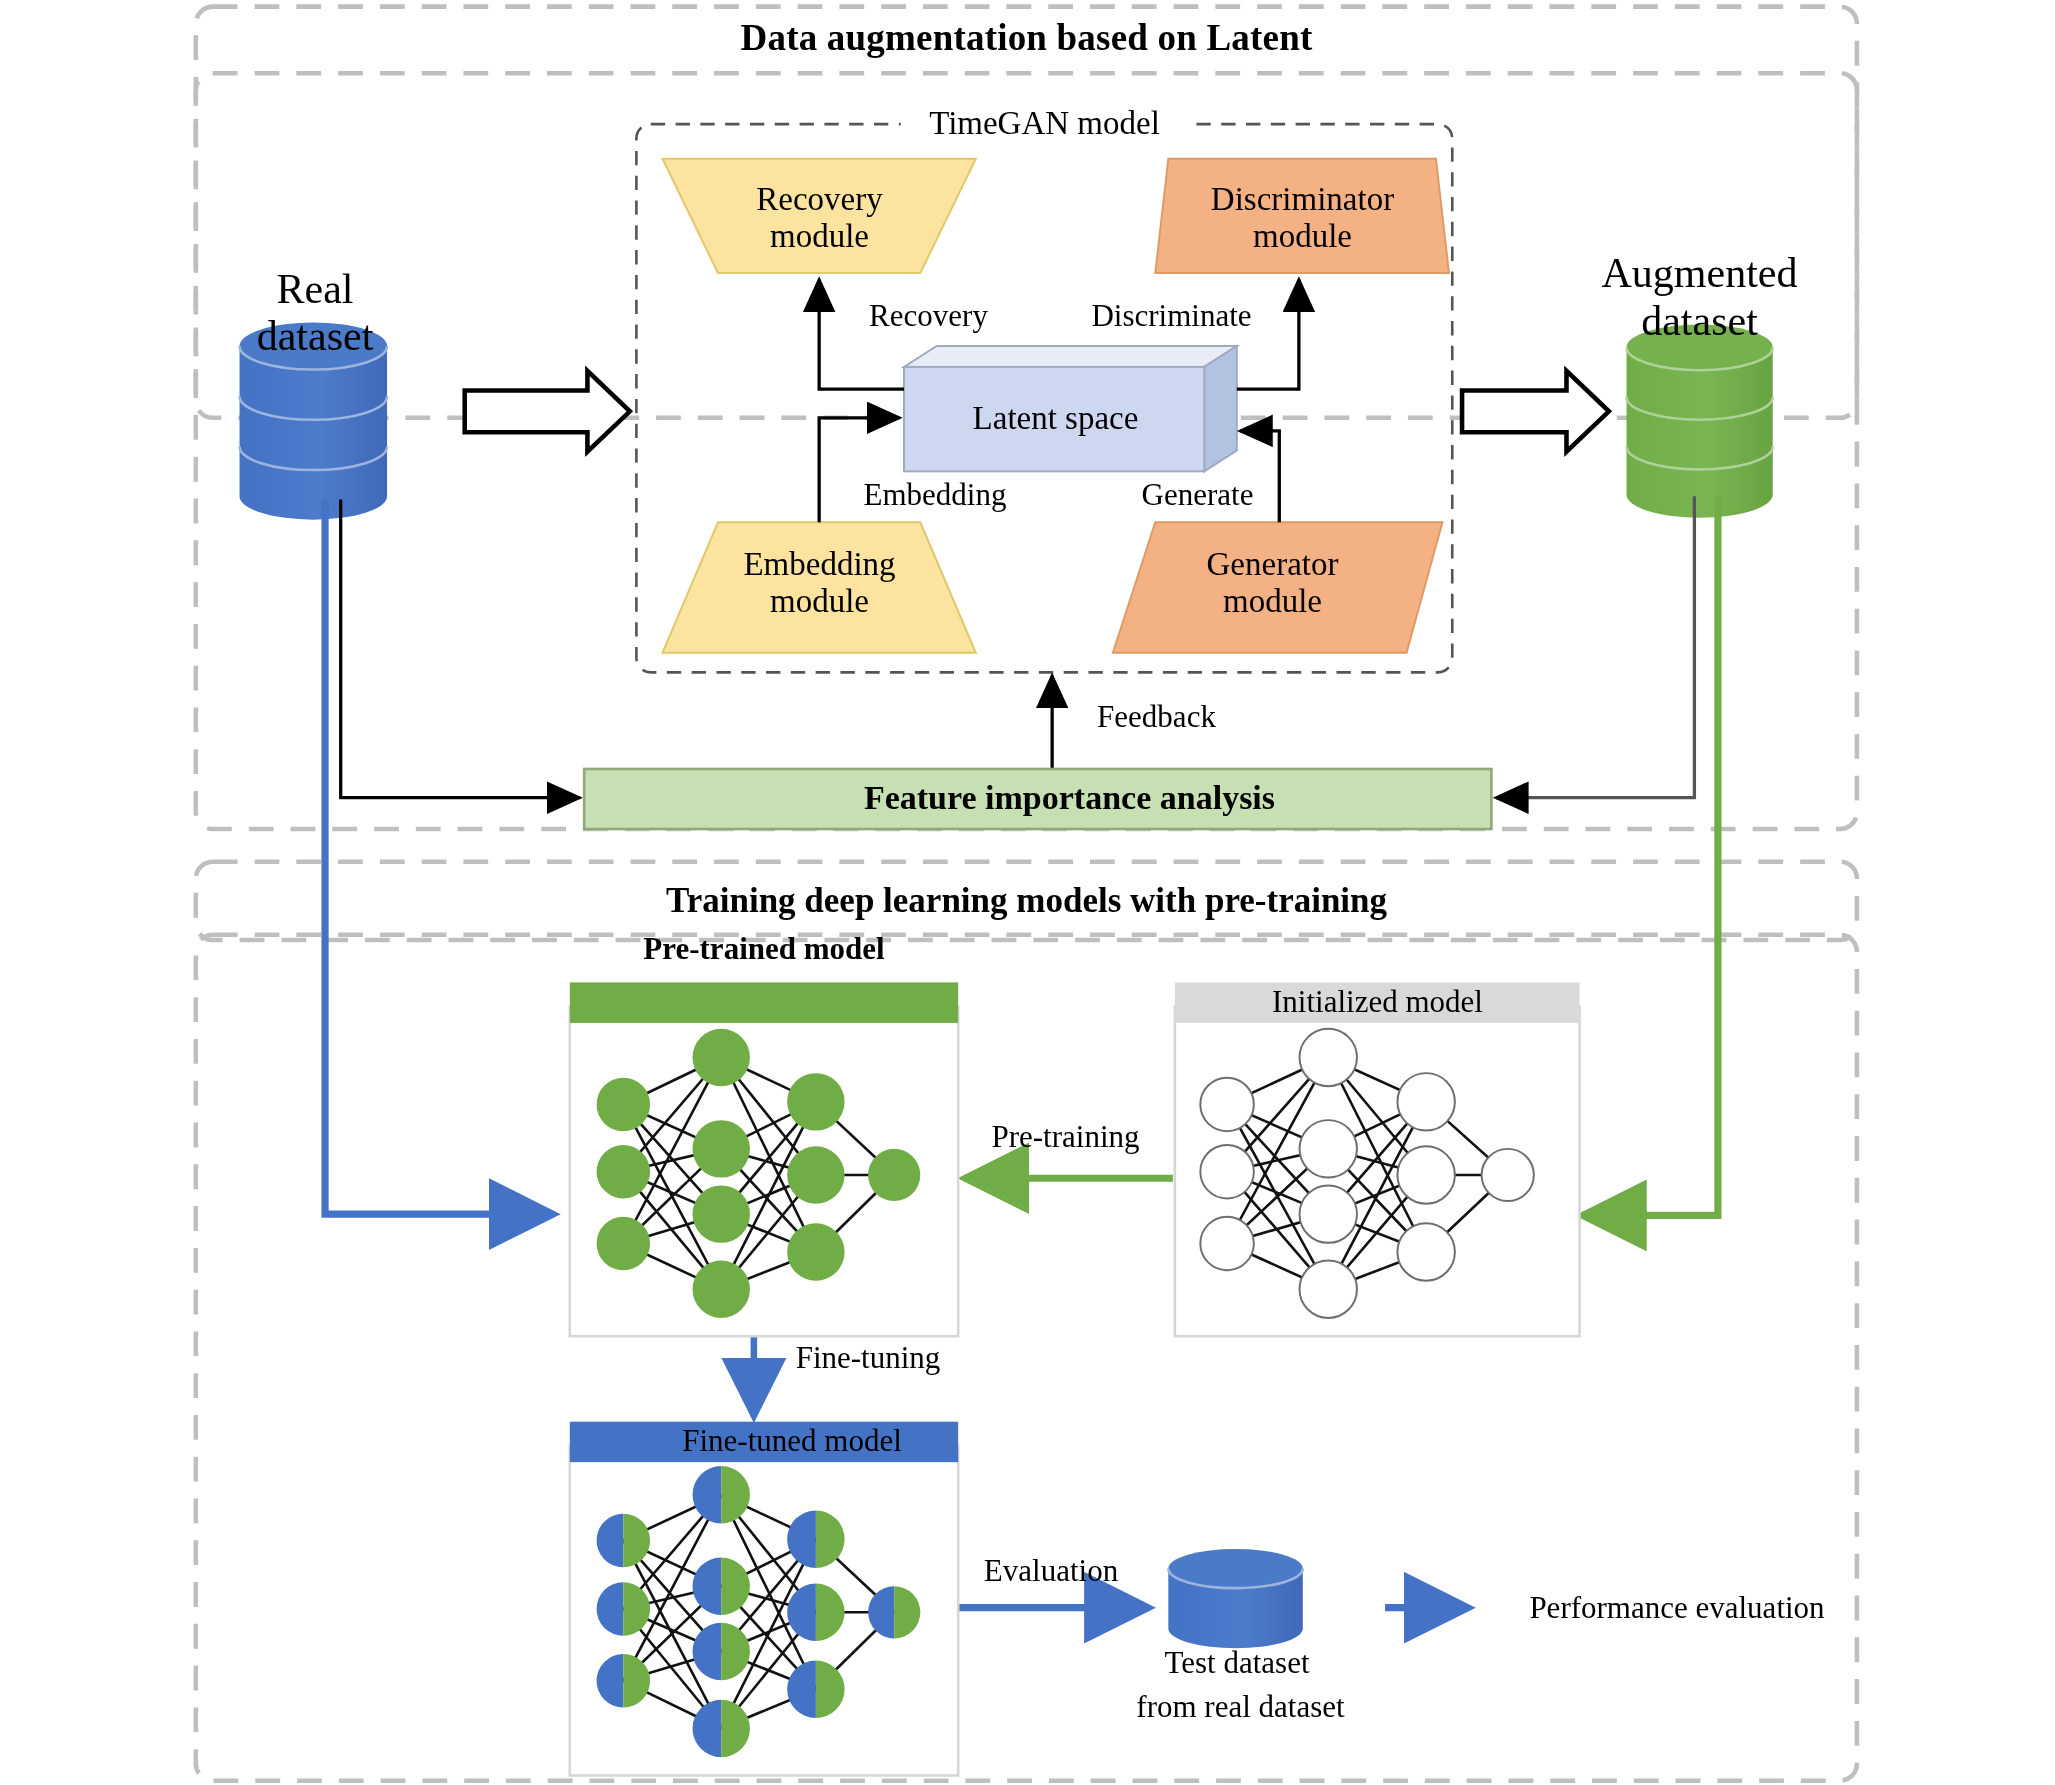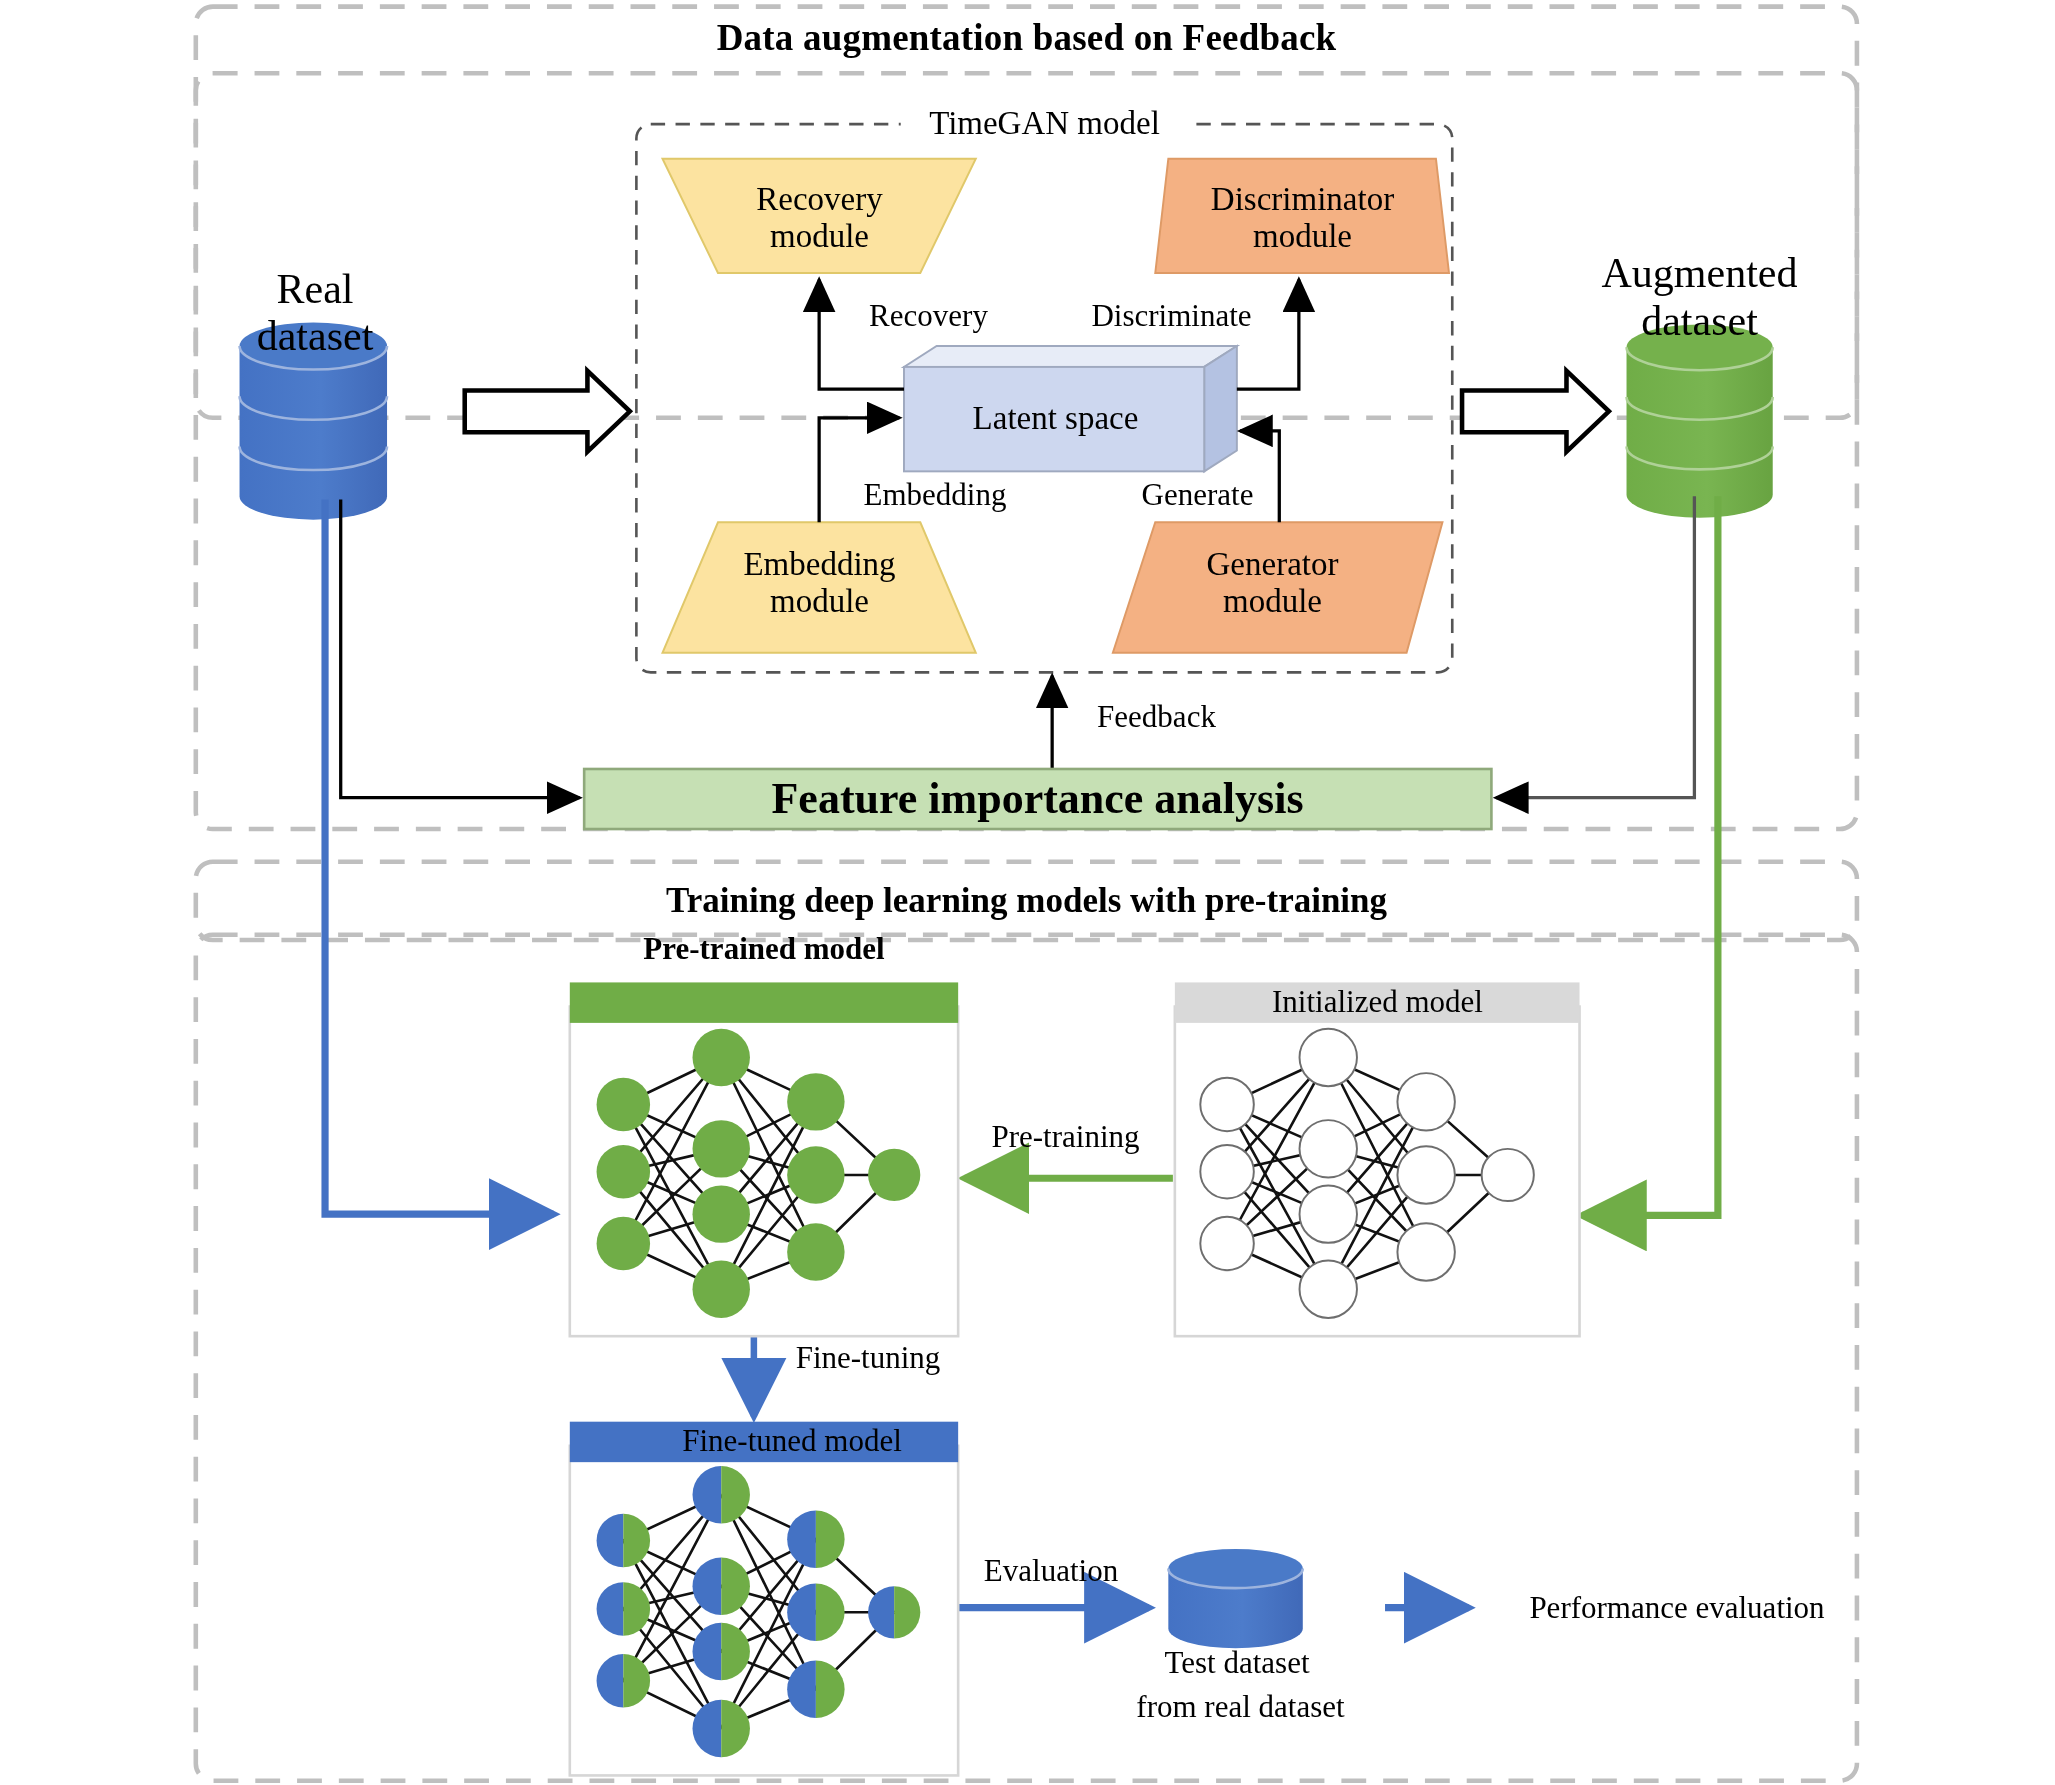--- a/index.html
+++ b/index.html
@@ -9,21 +9,21 @@
   .ctr{display:flex;align-items:center;justify-content:center;text-align:center;line-height:1.12;}
   #root{position:absolute;left:0;top:0;width:2056px;height:1786px;}
   svg.layer{position:absolute;left:0;top:0;width:2056px;height:1786px;pointer-events:none;}
   .lbl{white-space:pre-line;}
   .title-outer{font-size:37px;font-weight:bold;letter-spacing:0.2px;}
   .title-inner2{font-size:35px;font-weight:bold;}
   .tg-title{font-size:33px;}
   .modlabel{font-size:33px;}
   .arrowlabel{font-size:31px;}
   .cylcap{font-size:42px;}
-  .fia{font-size:44px;font-weight:bold;}
+  .fia{font-size:34px;font-weight:bold;padding-left:32px;}
   .panel-head{font-size:31px;}
   .panel-head.bold{font-weight:bold;}
   .small-note{font-size:31px;}
 </style>
 </head>
 <body>
 
 <div id="root">
 
   <svg class="layer" viewBox="0 0 3150 2736">
@@ -222,21 +222,21 @@
           <path d="M1105,2486 a44,44 0 0 1 0,88 z"></path>
           <path d="M1105,2604 a44,44 0 0 1 0,88 z"></path>
         <path d="M1250,2314 a44,44 0 0 1 0,88 z"></path>
           <path d="M1250,2426 a44,44 0 0 1 0,88 z"></path>
           <path d="M1250,2544 a44,44 0 0 1 0,88 z"></path>
         <path d="M1370,2430 a40,40 0 0 1 0,80 z"></path>
       </g>
     </g>
   </svg>
 
-  <div class="abs ctr title-outer" style="left:196px;top:14.4px;width:1661px;height:46px;">Data augmentation based on Feedback</div>
+  <div class="abs ctr title-outer" style="left:196px;top:14.4px;width:1661px;height:46px;">Data augmentation based on Latent</div>
 
   <div class="abs ctr title-inner2" style="left:196px;top:878px;width:1661px;height:46px;text-align:center;">Training deep learning models with pre-training</div>
 
   <div class="abs ctr tg-title" style="left:901px;top:103px;width:287px;height:40px;">TimeGAN model</div>
 
   <div class="abs ctr modlabel lbl" style="left:679px;top:175px;width:281px;height:85px;">Recovery
 module</div>
   <div class="abs ctr modlabel lbl" style="left:1162px;top:175px;width:281px;height:85px;">Discriminator
 module</div>
   <div class="abs ctr modlabel lbl" style="left:679px;top:540px;width:281px;height:85px;">Embedding

